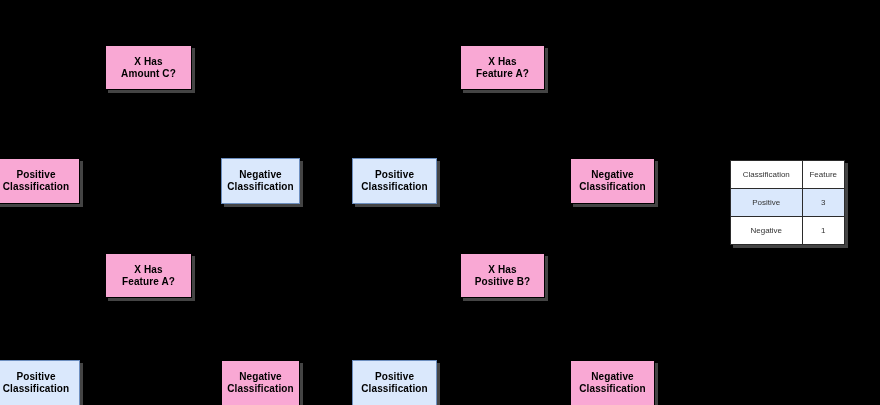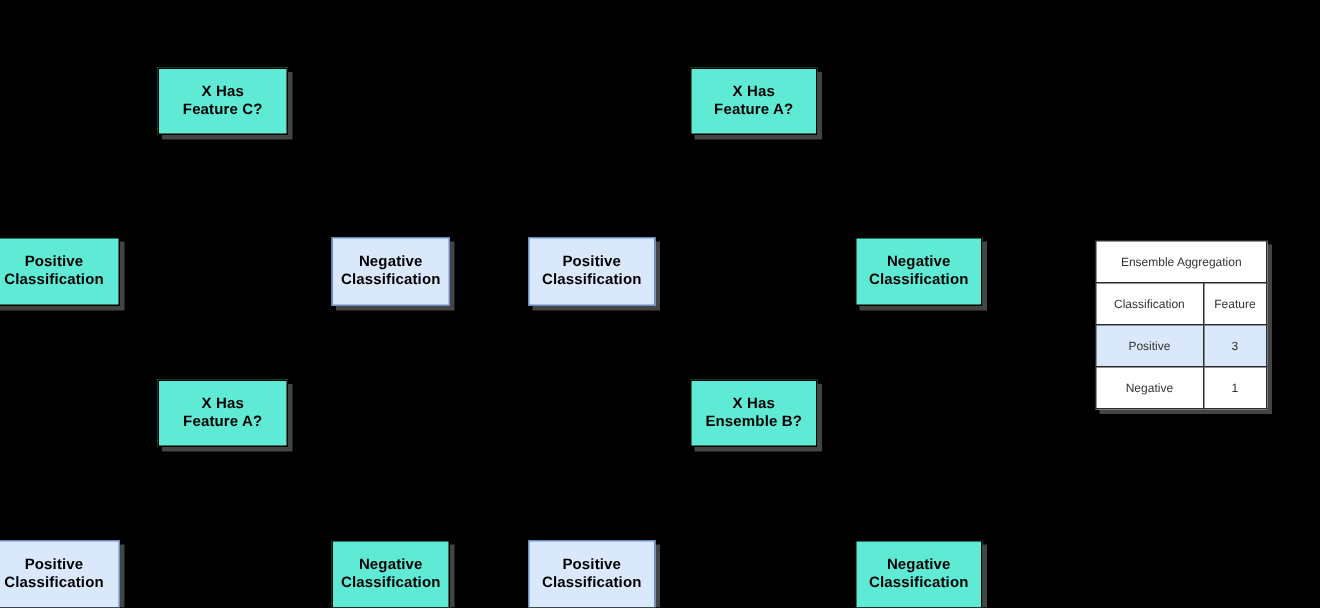--- a/index.html
+++ b/index.html
@@ -31,21 +31,21 @@
     flex-direction: column;
     align-items: center;
     justify-content: center;
     text-align: center;
     font-size: 10px;
     line-height: 12px;
     font-weight: bold;
     letter-spacing: 0.1px;
     color: #000000;
     border: 1px solid #000000;
-    background: #5eead4;
+    background: #f9a8d4;
     box-shadow: 3px 3px 0 rgba(80,80,80,0.85);
   }
   .node .ln { display: block; white-space: nowrap; }
 
   .node.blue {
     background: #dae8fc;
     border: 1px solid #6c8ebf;
     box-shadow: 3px 3px 0 rgba(80,80,80,0.85);
   }
 
@@ -96,21 +96,21 @@
   <div class="connector" style="left:40px;  top:298px; width:1px;  height:62px;"></div>
   <div class="connector" style="left:260px; top:298px; width:1px;  height:62px;"></div>
 
   <div class="connector" style="left:394px; top:298px; width:109px; height:1px;"></div>
   <div class="connector" style="left:502px; top:298px; width:111px; height:1px;"></div>
   <div class="connector" style="left:394px; top:298px; width:1px;  height:62px;"></div>
   <div class="connector" style="left:612px; top:298px; width:1px;  height:62px;"></div>
 
   <div class="node" style="left:105px; top:45px; width:87px; height:45px;">
     <span class="ln">X Has</span>
-    <span class="ln">Feature C?</span>
+    <span class="ln">Amount C?</span>
   </div>
 
   <div class="node" style="left:-8px; top:158px; width:88px; height:46px;">
     <span class="ln">Positive</span>
     <span class="ln">Classification</span>
   </div>
 
   <div class="node blue" style="left:221px; top:158px; width:79px; height:46px;">
     <span class="ln">Negative</span>
     <span class="ln">Classification</span>
@@ -141,38 +141,35 @@
     <span class="ln">Classification</span>
   </div>
 
   <div class="node" style="left:221px; top:360px; width:79px; height:46px;">
     <span class="ln">Negative</span>
     <span class="ln">Classification</span>
   </div>
 
   <div class="node" style="left:460px; top:253px; width:85px; height:45px;">
     <span class="ln">X Has</span>
-    <span class="ln">Ensemble B?</span>
+    <span class="ln">Positive B?</span>
   </div>
 
   <div class="node blue" style="left:352px; top:360px; width:85px; height:46px;">
     <span class="ln">Positive</span>
     <span class="ln">Classification</span>
   </div>
 
   <div class="node" style="left:570px; top:360px; width:85px; height:46px;">
     <span class="ln">Negative</span>
     <span class="ln">Classification</span>
   </div>
 
   <table class="agg-table" style="left:730px; top:160px; width:115px;">
     <tbody>
-        <tr>
-      <td class="head" colspan="2">Ensemble Aggregation</td>
-    </tr>
     <tr>
       <td>Classification</td>
       <td>Feature</td>
     </tr>
     <tr class="hl">
       <td>Positive</td>
       <td>3</td>
     </tr>
     <tr>
       <td>Negative</td>

